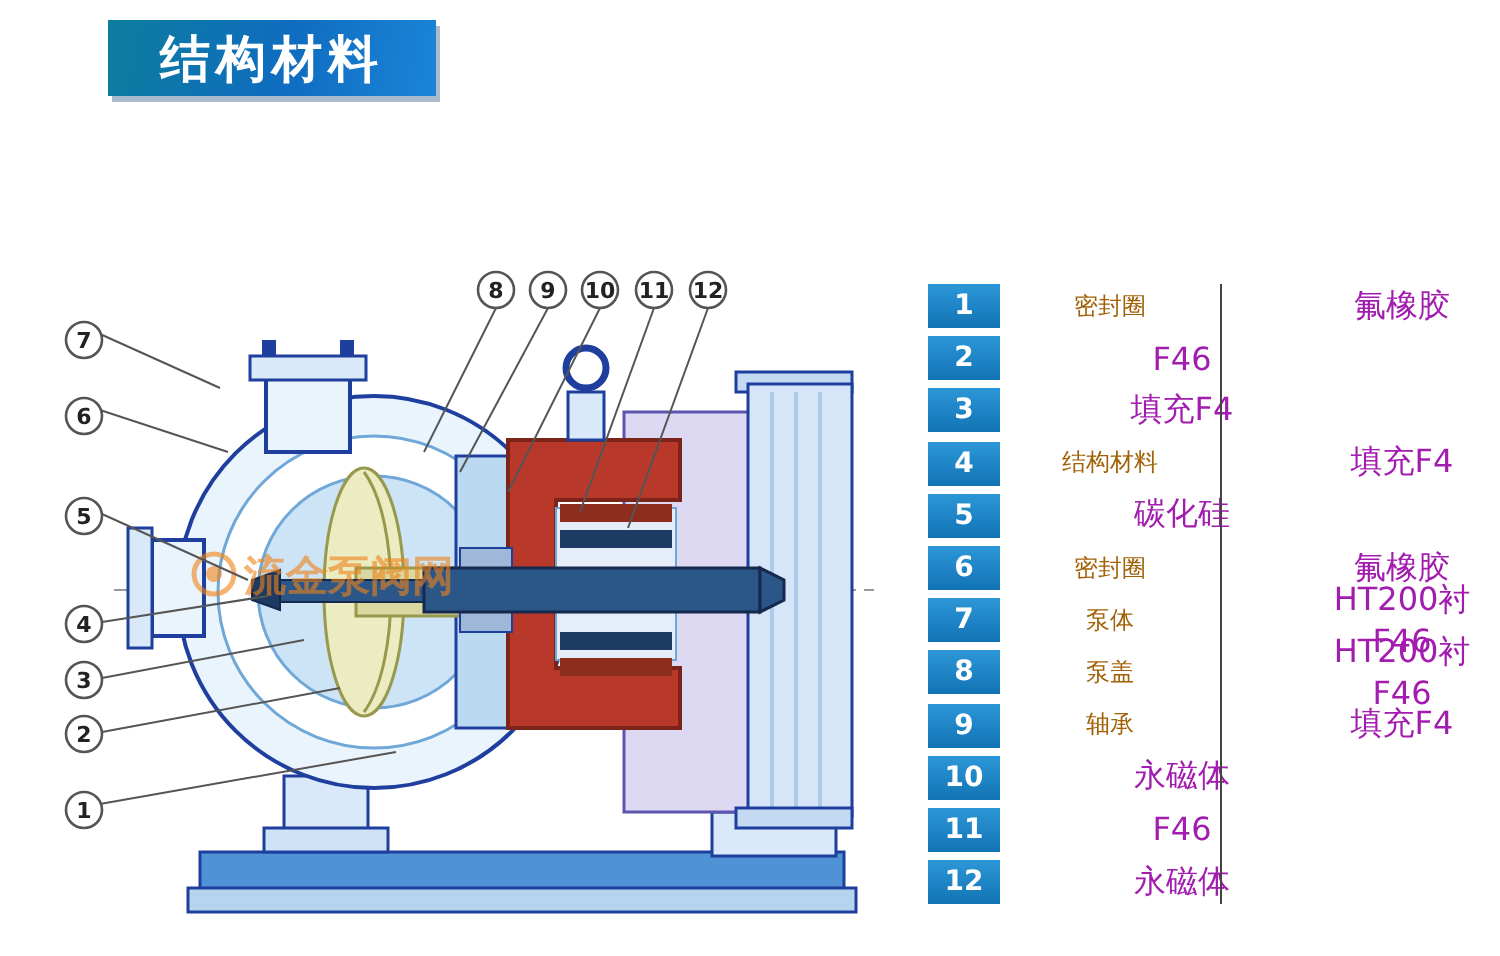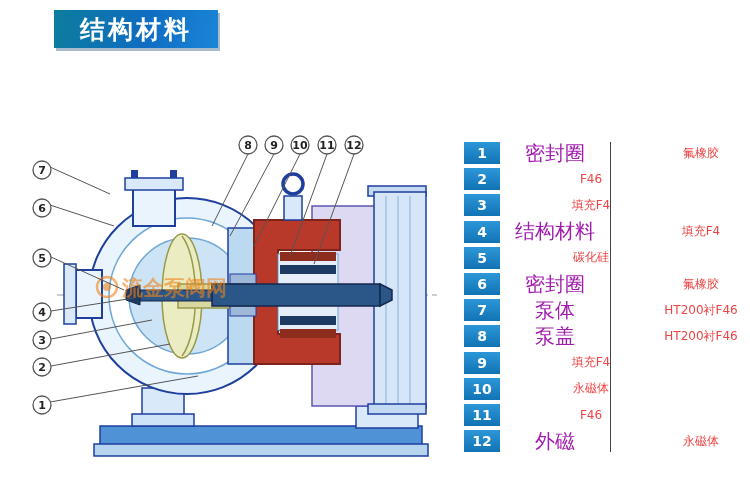--- a/index.html
+++ b/index.html
@@ -33,24 +33,24 @@
     position: absolute; left: 464px; top: 140px; width: 284px;
   }
   .t-row { display: flex; align-items: center; height: 26.2px; }
   .t-num {
     width: 36px; height: 22px;
     background: linear-gradient(180deg, #2c97d8, #1173b4);
     color: #fff; font-size: 14px; font-weight: bold;
     display: flex; align-items: center; justify-content: center;
   }
   .t-part {
-    width: 110px; text-align: center; font-size: 20px; color: #a21caf;
+    width: 110px; text-align: center; font-size: 12px; color: #a16207;
   }
   .t-mat {
-    width: 138px; text-align: center; font-size: 12px; color: #ef4444; padding-left: 44px;
+    width: 138px; text-align: center; font-size: 16px; color: #a21caf; padding-left: 44px;
   }
   .v-divider {
     position: absolute; left: 146px; top: 2px; bottom: 2px;
     width: 1px; background: #444;
   }
 </style>
 </head>
 <body>
 
 <div class="banner">
@@ -239,33 +239,33 @@
   </div>
 
   <div class="t-row">
     <div class="t-num">8</div>
     <div class="t-part">泵盖</div>
     <div class="t-mat">HT200衬F46</div>
   </div>
 
   <div class="t-row">
     <div class="t-num">9</div>
+    <div class="t-part">轴承</div>
     <div class="t-mat">填充F4</div>
   </div>
 
   <div class="t-row">
     <div class="t-num">10</div>
     <div class="t-mat">永磁体</div>
   </div>
 
   <div class="t-row">
     <div class="t-num">11</div>
     <div class="t-mat">F46</div>
   </div>
 
   <div class="t-row">
     <div class="t-num">12</div>
-    <div class="t-part">外磁</div>
     <div class="t-mat">永磁体</div>
   </div>
 </div>
   <div class="v-divider"></div>
 </div>
 
 </body></html>

